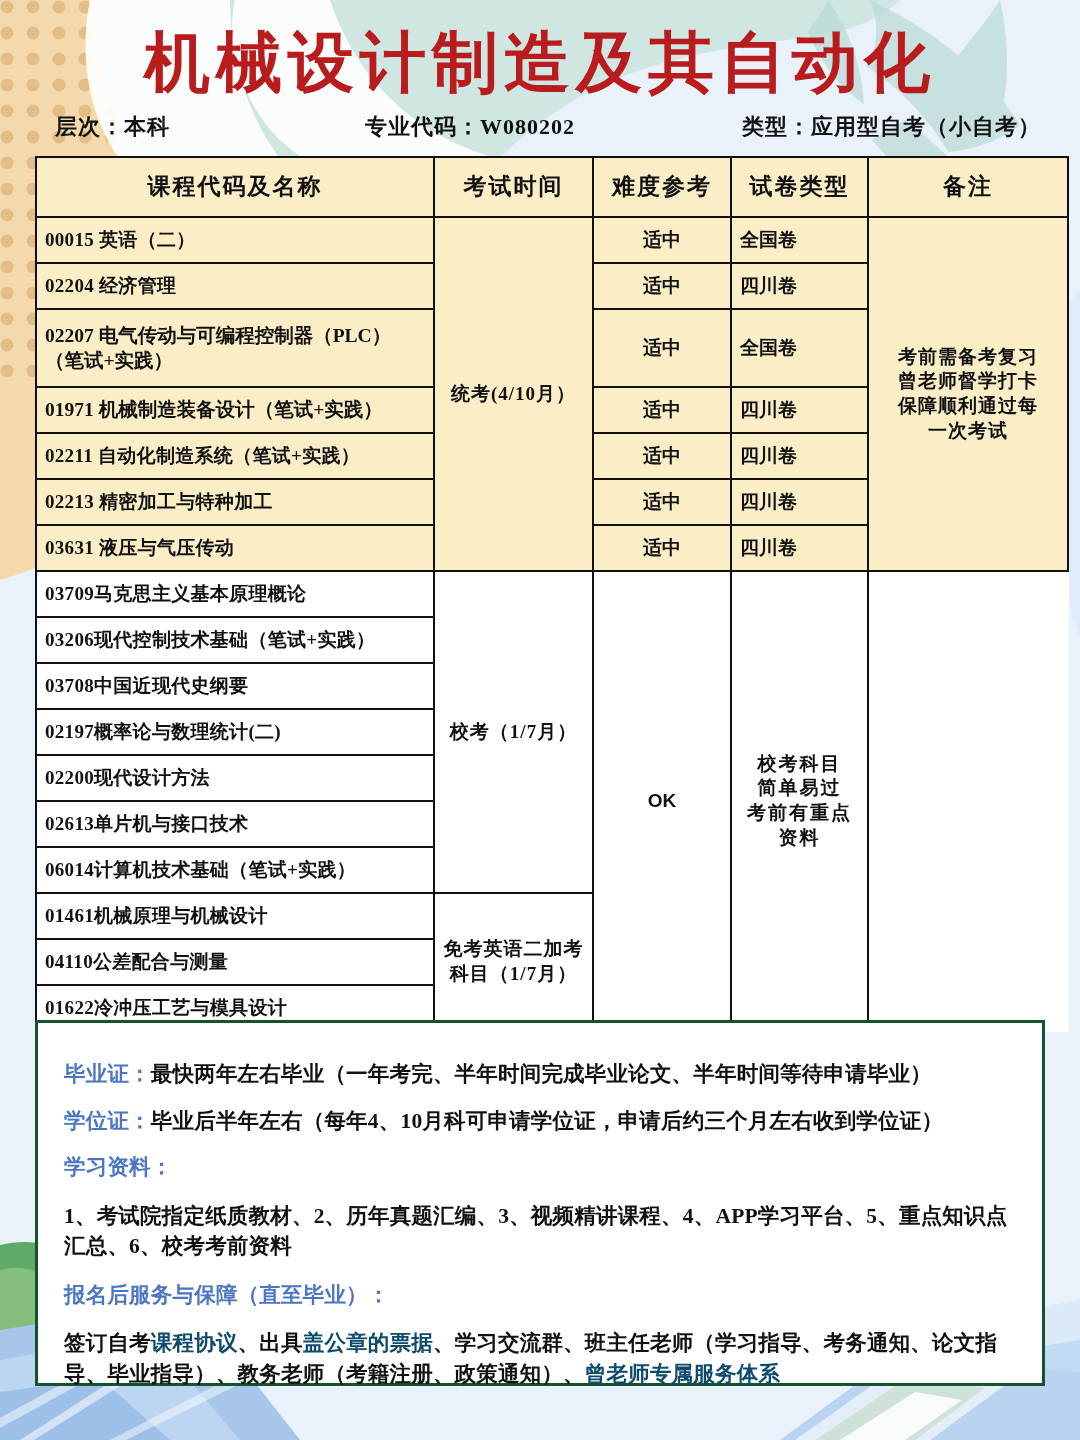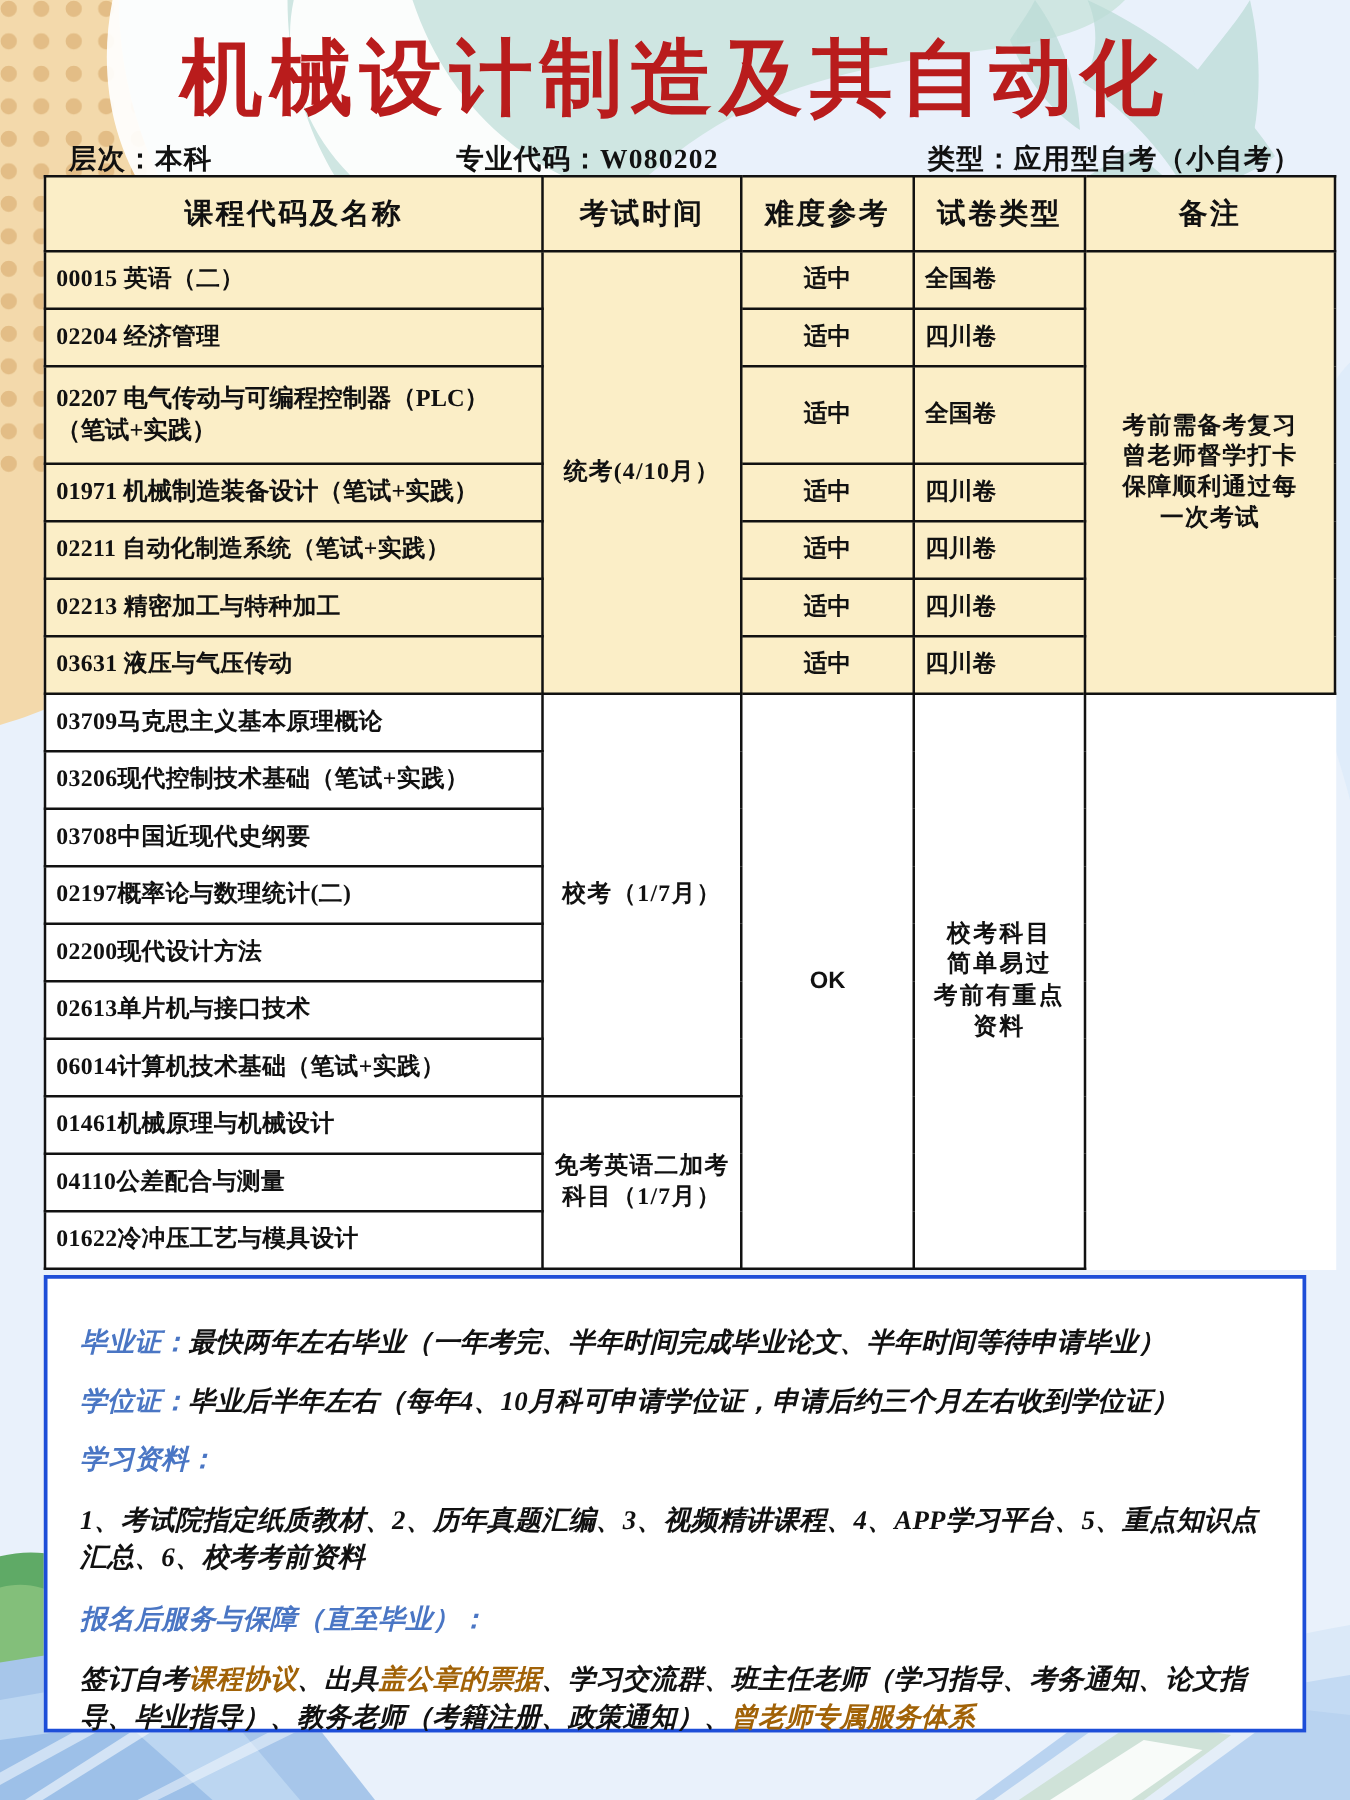--- a/index.html
+++ b/index.html
@@ -37,21 +37,21 @@
     font-size: 22px; font-weight: 700; color: #111;
     letter-spacing: 1px;
   }
   .meta .m1 { margin-left: 20px; }
   .meta .m2 { margin-left: 28px; }
   .meta .m3 { margin-right: 4px; }
 
   
   table.grid {
     position: absolute;
-    top: 140px; left: 35px;
+    top: 156px; left: 35px;
     width: 1010px;
     border-collapse: collapse;
     table-layout: fixed;
     background: #fff;
   }
   table.grid td, table.grid th {
     border: 2.5px solid #111;
     padding: 4px 8px;
     font-size: 19px;
     font-weight: 700;
@@ -84,36 +84,35 @@
   .note-big {
     font-size: 27px; line-height: 1.45; letter-spacing: 2px; font-weight: 700;
   }
   .note-small { font-size: 20px; line-height: 1.85; letter-spacing: 1px; }
 
   
   .panel {
     position: absolute;
     top: 1020px; left: 35px;
     width: 1010px; height: 366px;
-    border: 3px solid #1d4ed8;
+    border: 3px solid #14532d;
     background: #fff;
     padding: 36px 26px 10px 26px;
-    font-style: italic;
   }
   .panel p {
     font-size: 21.5px;
     line-height: 1.42;
     color: #111;
     font-weight: 700;
     letter-spacing: .2px;
     margin-bottom: 16px;
   }
   .panel p.gap { margin-bottom: 18px; }
   .lbl-blue { color: #4a76c4; }
-  .red { color: #a16207; }
+  .red { color: #0c4a6e; }
 </style>
 </head>
 <body>
 
 <div id="bg">
   <svg viewBox="0 0 1080 1440" xmlns="http://www.w3.org/2000/svg">
     <defs>
       <pattern id="dots" width="26" height="26" patternUnits="userSpaceOnUse">
         <circle cx="7" cy="7" r="6.5" fill="#e0b87f"></circle>
       </pattern>

